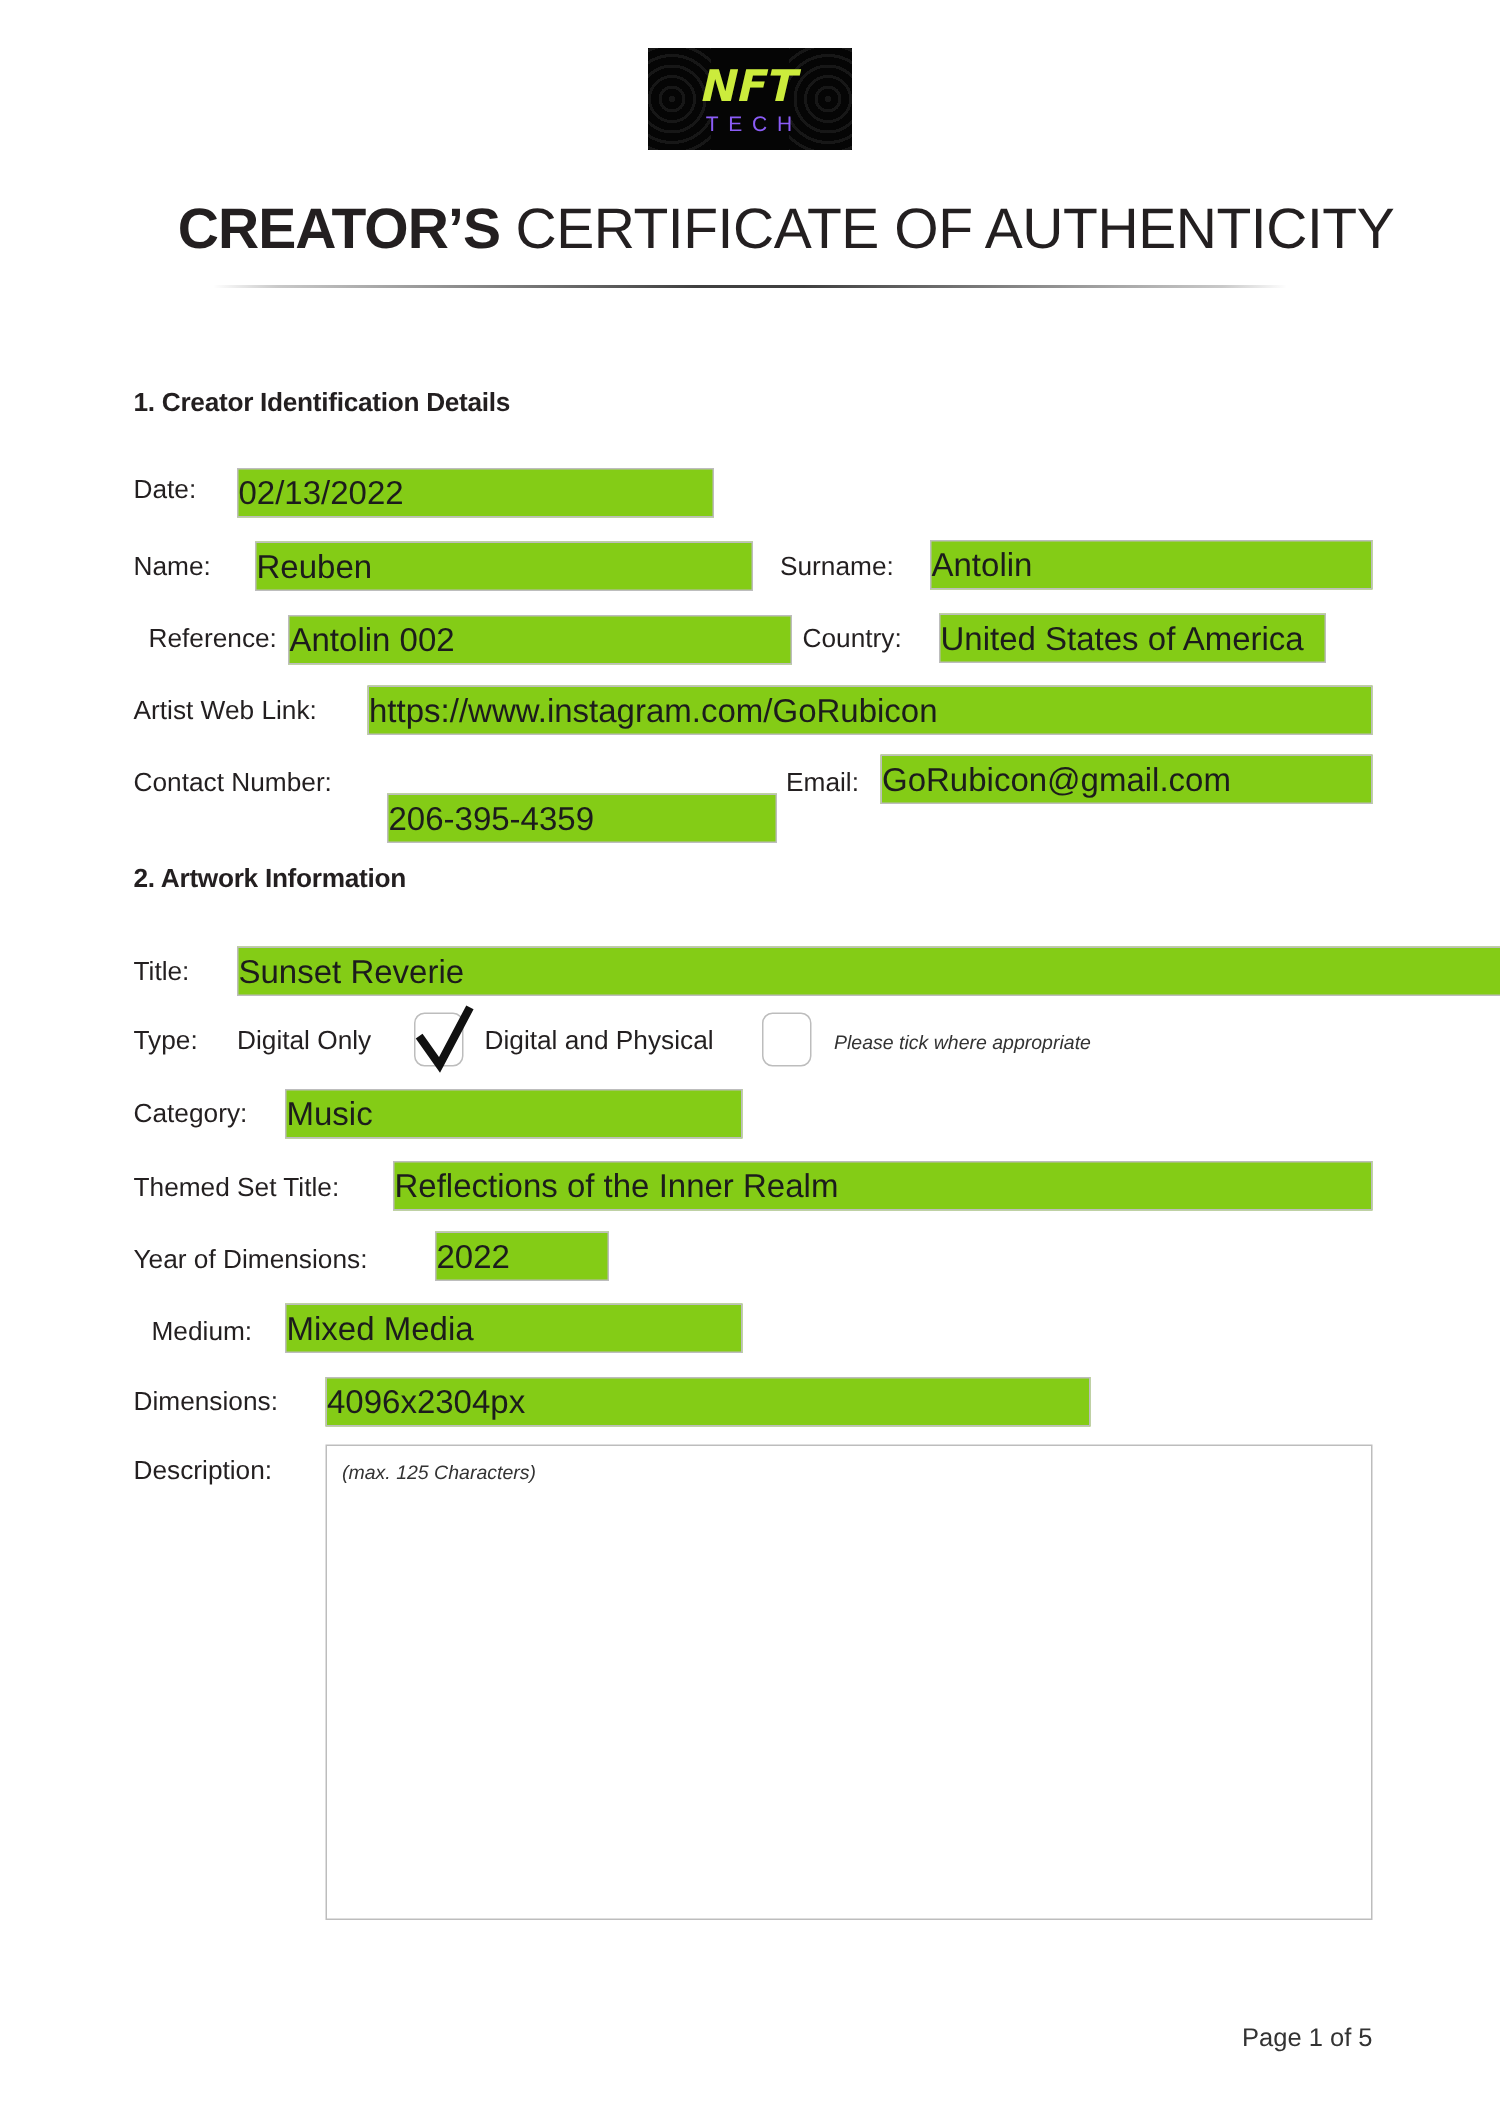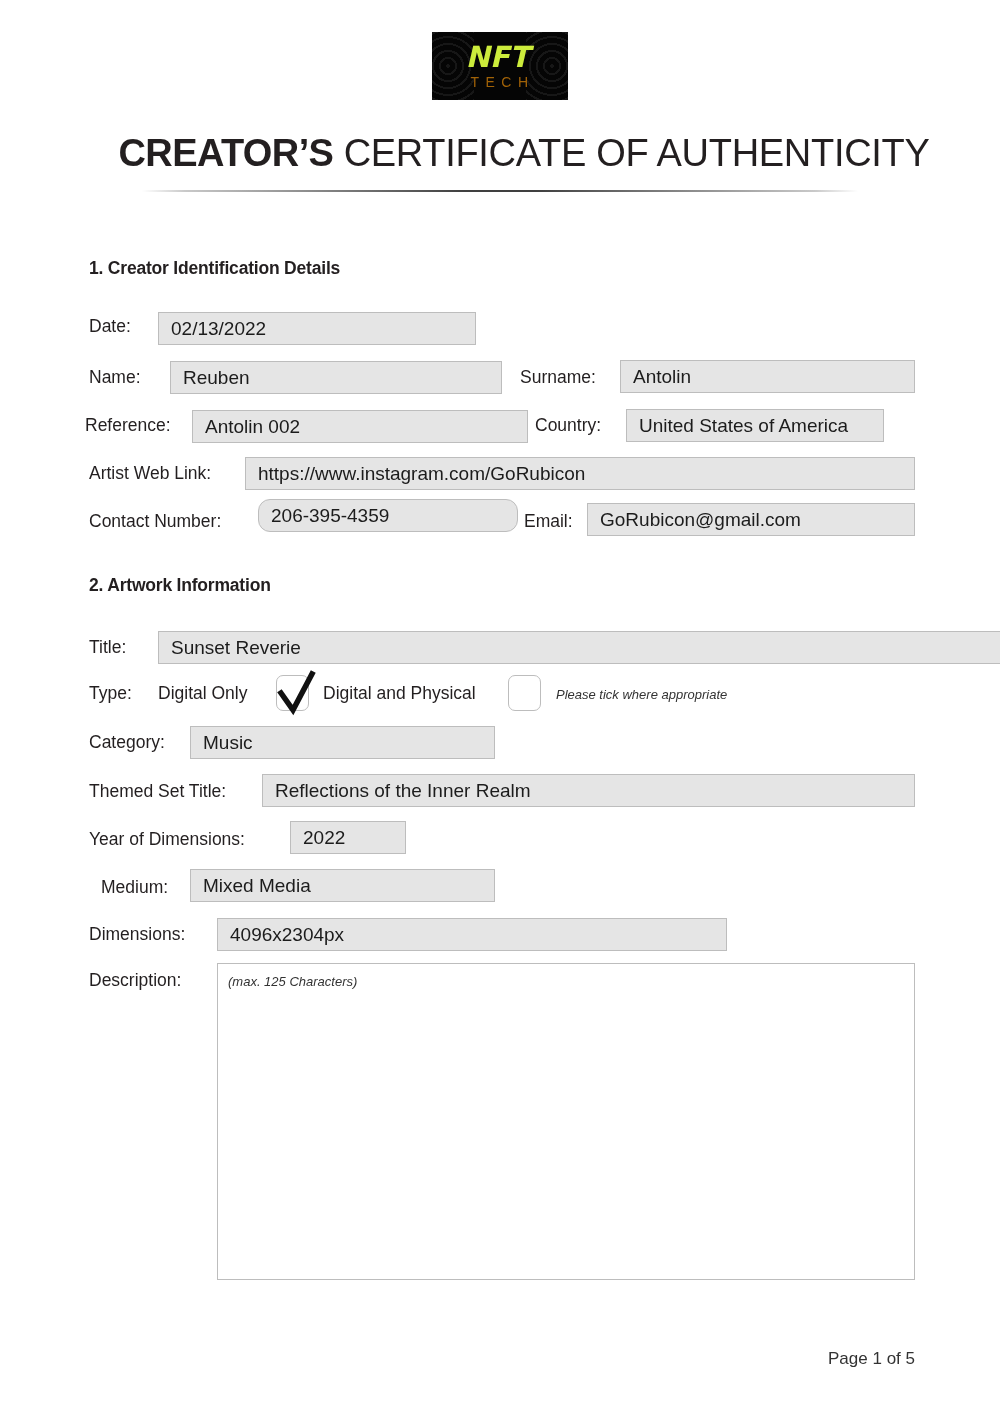--- a/index.html
+++ b/index.html
@@ -66,21 +66,21 @@
   }
   .logo-tech {
     position: relative;
     z-index: 2;
     font-family: "Liberation Sans", sans-serif;
     font-size: 14px;
     letter-spacing: 6.5px;
     line-height: 1;
     margin-top: 3px;
     margin-left: 5px;
-    color: #a16207;
+    color: #8b5cf6;
   }
 
   
   .doc-title {
     position: absolute;
     left: 0;
     top: 128px;
     width: 1000px;
     text-align: center;
     font-size: 38px;
@@ -129,25 +129,24 @@
     position: absolute;
     font-size: 17.5px;
     line-height: 22px;
     color: #231f20;
     white-space: nowrap;
     font-weight: 400;
   }
   .fld-box {
     position: absolute;
     border: 1px solid #bdbdbd;
-    background: #e5e5e5;
+    background: #84cc16;
     display: flex;
     align-items: center;
-    padding-left: 12px;
-    font-size: 19px;
+    font-size: 22px;
     line-height: 20px;
     color: #1c1c1c;
     white-space: nowrap;
     overflow: hidden;
   }
 
   
   .type-opt {
     position: absolute;
     font-size: 17.5px;
@@ -235,31 +234,31 @@
 
 <div class="fld-label" style="left:89px; top:315px;">Date:</div>
 <div class="fld-box" style="left:158px; top:312px; width:318px; height:33px;">02/13/2022</div>
 
 <div class="fld-label" style="left:89px; top:366px;">Name:</div>
 <div class="fld-box" style="left:170px; top:361px; width:332px; height:33px;">Reuben</div>
 
 <div class="fld-label" style="left:520px; top:366px;">Surname:</div>
 <div class="fld-box" style="left:620px; top:360px; width:295px; height:33px;">Antolin</div>
 
-<div class="fld-label" style="left:85px; top:414px;">Reference:</div>
+<div class="fld-label" style="left:99px; top:414px;">Reference:</div>
 <div class="fld-box" style="left:192px; top:410px; width:336px; height:33px;">Antolin 002</div>
 
 <div class="fld-label" style="left:535px; top:414px;">Country:</div>
 <div class="fld-box" style="left:626px; top:409px; width:258px; height:33px;">United States of America</div>
 
 <div class="fld-label" style="left:89px; top:462px;">Artist Web Link:</div>
 <div class="fld-box" style="left:245px; top:457px; width:670px; height:33px;">https://www.instagram.com/GoRubicon</div>
 
 <div class="fld-label" style="left:89px; top:510px;">Contact Number:</div>
-<div class="fld-box" style="left:258px; top:499px; width:260px; height:33px;border-radius:12px;">206-395-4359</div>
+<div class="fld-box" style="left:258px; top:529px; width:260px; height:33px;">206-395-4359</div>
 
 <div class="fld-label" style="left:524px; top:510px;">Email:</div>
 <div class="fld-box" style="left:587px; top:503px; width:328px; height:33px;">GoRubicon@gmail.com</div>
 
 <div class="section-heading" id="sec2">2. Artwork Information</div>
 
 <div class="fld-label" style="left:89px; top:636px;">Title:</div>
 <div class="fld-box" style="left:158px; top:631px; width:888px; height:33px;">Sunset Reverie</div>
 
 <div class="fld-label" style="left:89px; top:682px;">Type:</div>

